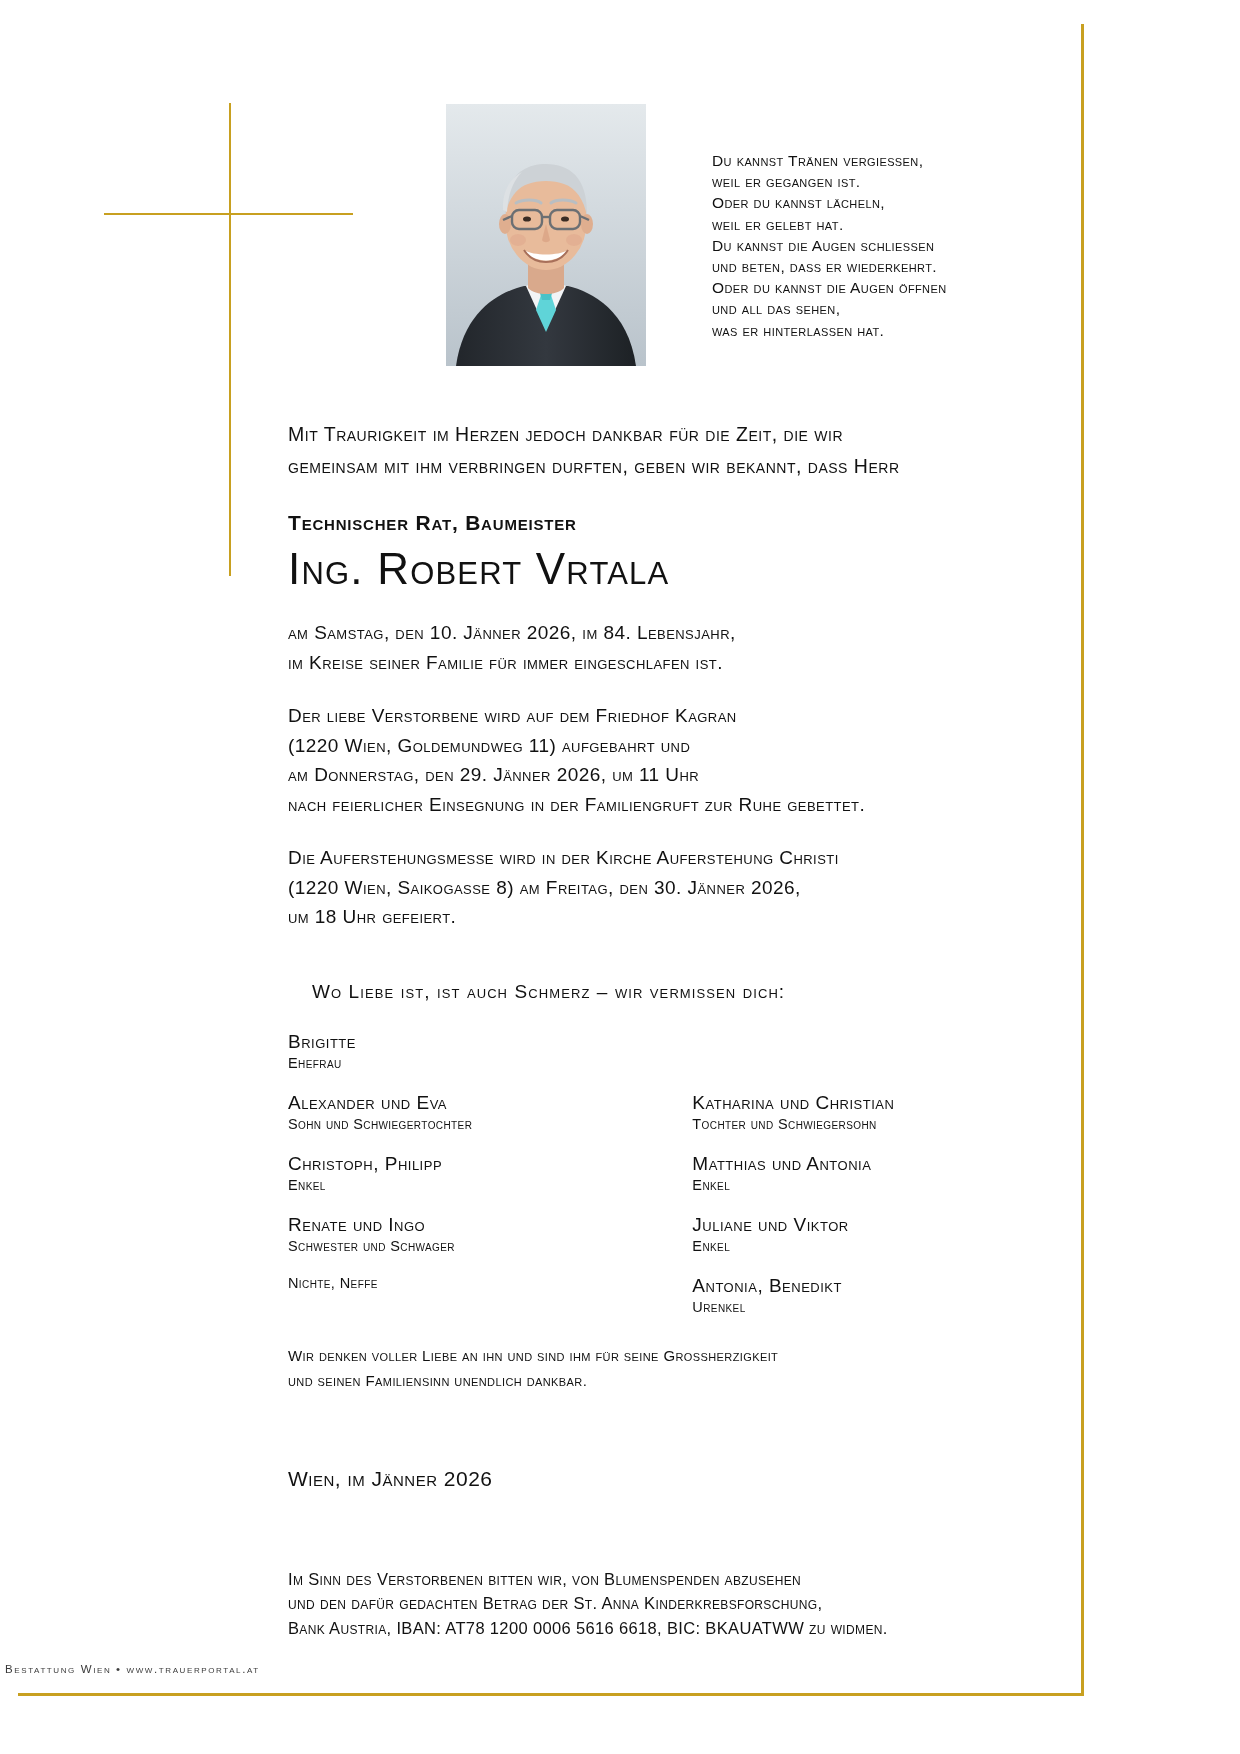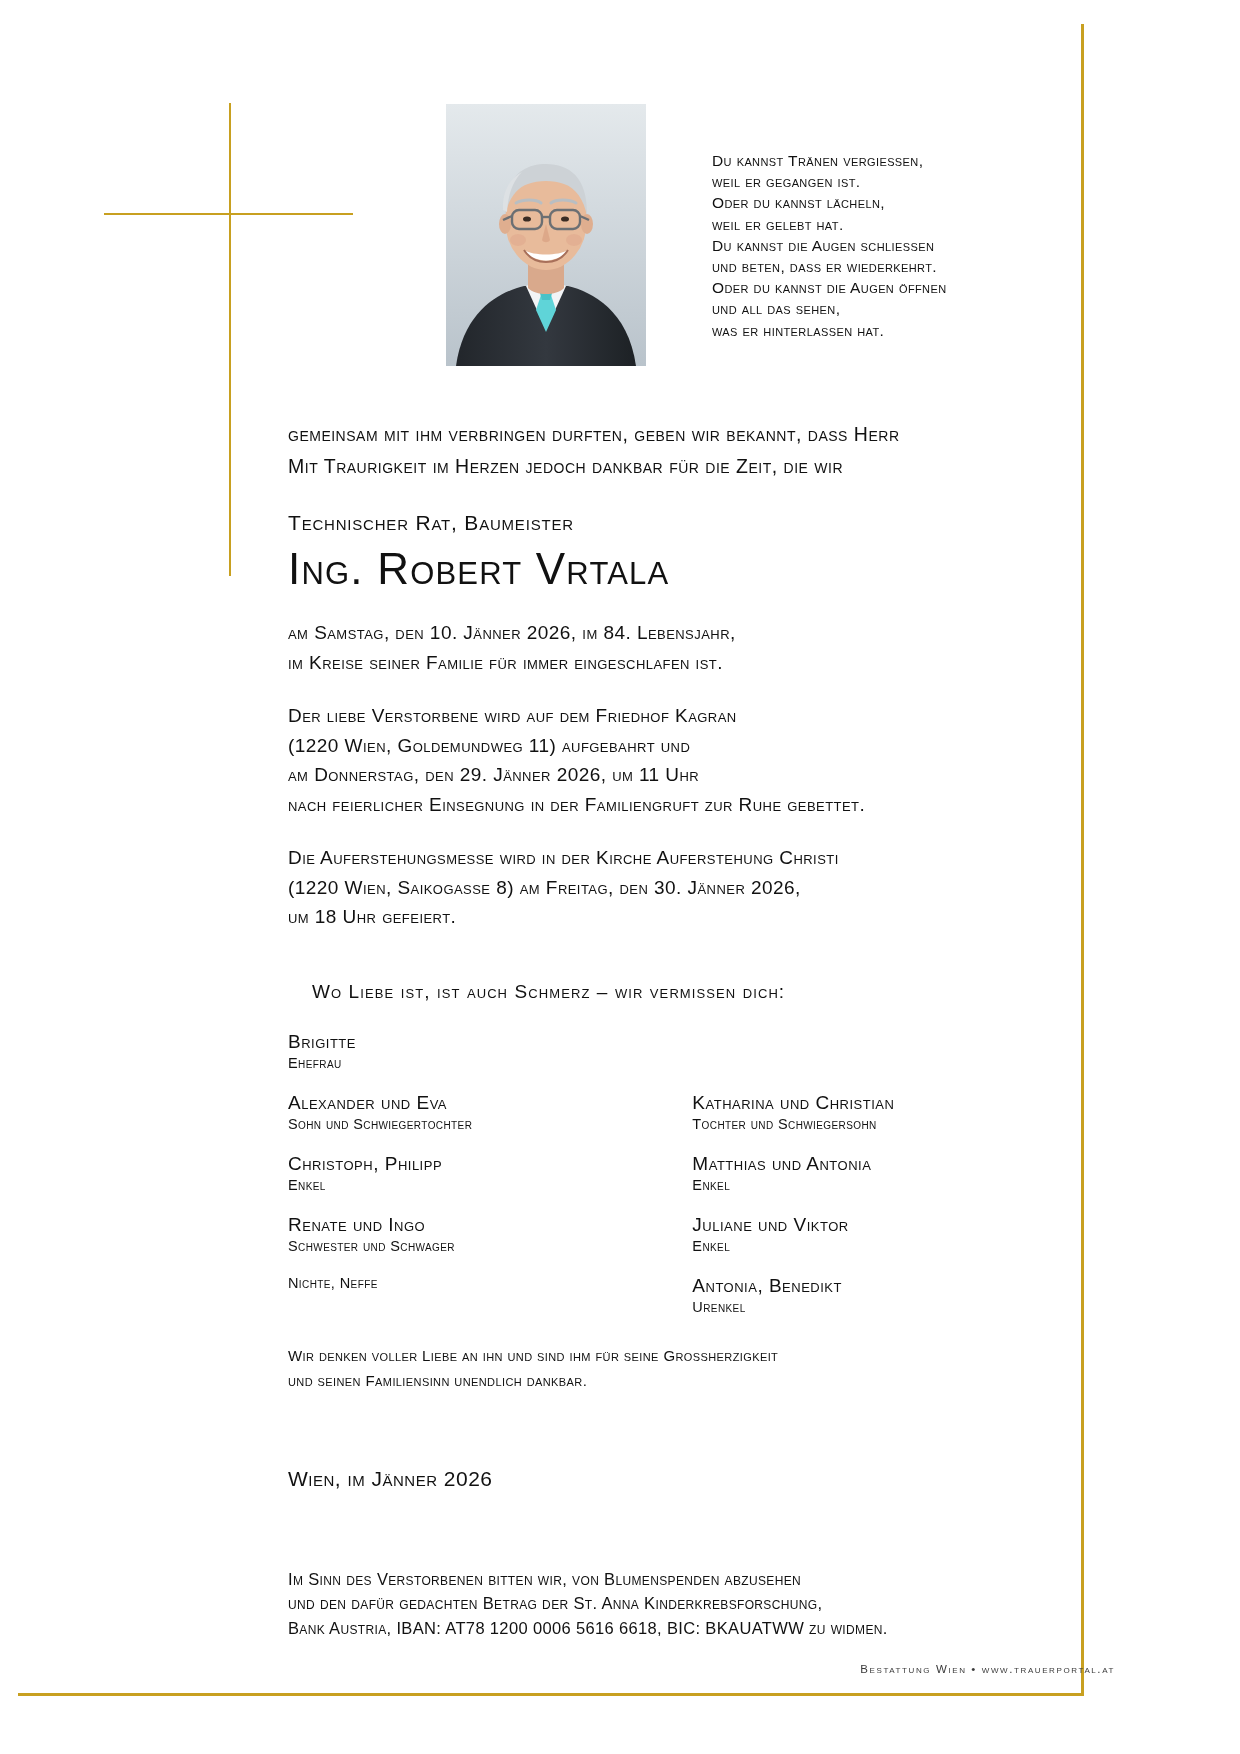--- a/index.html
+++ b/index.html
@@ -95,20 +95,21 @@
     line-height: 32px;
     letter-spacing: 0.5px;
   }
   .lede div { white-space: nowrap; }
 
   .rank {
     margin-top: 28px;
     font-size: 21px;
     line-height: 26px;
     letter-spacing: 0.8px;
+    font-weight: bold;
   }
   .name {
     margin-top: 6px;
     font-size: 44px;
     line-height: 54px;
     letter-spacing: 1.2px;
     font-weight: 400;
   }
 
   .para {
@@ -174,24 +175,24 @@
     margin-top: 76px;
     font-size: 16.5px;
     line-height: 24.5px;
     letter-spacing: 0.35px;
   }
   .donation div { white-space: nowrap; }
 
   
   .footer {
     position: absolute;
-    left: 16px;
+    left: 5px;
     top: 1663px;
     width: 1099px;
-    text-align: right;
+    text-align: left;
     font-variant: small-caps;
     font-size: 11.5px;
     letter-spacing: 1.6px;
     color: #3a3a3a;
   }
 </style>
 </head>
 <body>
 
 <div class="page">
@@ -266,22 +267,22 @@
     <div>Du kannst die Augen schliessen</div>
     <div>und beten, dass er wiederkehrt.</div>
     <div>Oder du kannst die Augen öffnen</div>
     <div>und all das sehen,</div>
     <div>was er hinterlassen hat.</div>
   </div>
 
   <div class="body-col">
 
     <div class="lede">
+      <div>Mit Traurigkeit im Herzen jedoch dankbar für die Zeit, die wir</div>
       <div>gemeinsam mit ihm verbringen durften, geben wir bekannt, dass Herr</div>
-      <div>Mit Traurigkeit im Herzen jedoch dankbar für die Zeit, die wir</div>
     </div>
 
     <div class="rank">Technischer Rat, Baumeister</div>
     <div class="name">Ing. Robert Vrtala</div>
 
     <div class="para">
       <div>am Samstag, den 10. Jänner 2026, im 84. Lebensjahr,</div>
       <div>im Kreise seiner Familie für immer eingeschlafen ist.</div>
     </div>
 

